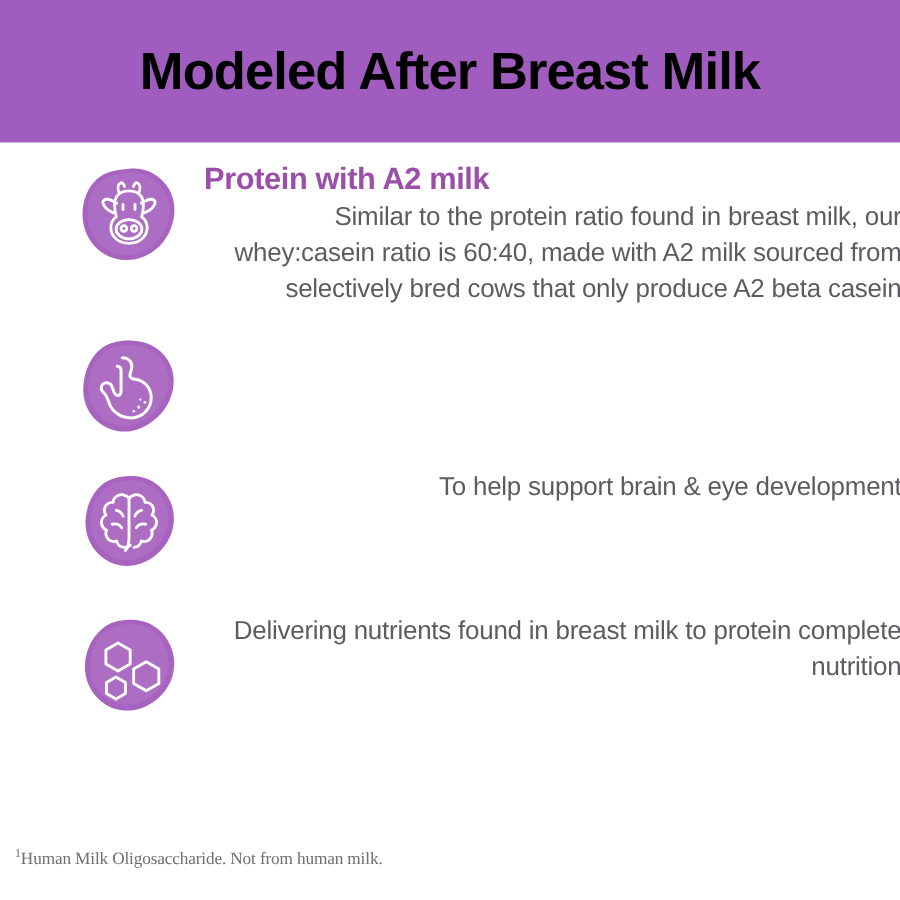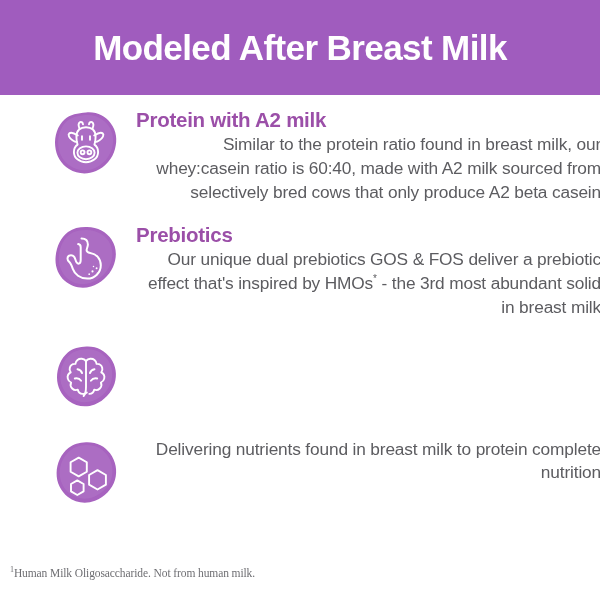--- a/index.html
+++ b/index.html
@@ -21,21 +21,21 @@
     top: 0;
     left: 0;
     width: 600px;
     height: 95px;
     background: #a05cbe;
     display: flex;
     align-items: center;
     justify-content: center;
   }
   .header-title {
-    color: #ffffff;
+    color: #000000;
     font-size: 35px;
     font-weight: bold;
     letter-spacing: -0.6px;
     line-height: 1;
     white-space: nowrap;
     font-family: "Liberation Sans", sans-serif;
   }
 
   
   .features {
@@ -156,43 +156,40 @@
         <g fill="none" stroke="#ffffff" stroke-width="2" stroke-linecap="round" stroke-linejoin="round">
           <path d="M28.5 13.5 c4.2 0 6.4 2.5 6.4 6 c0 2.4 -1.3 3.9 -1.3 5.8 c0 1.6 1.5 2.3 3.6 2.6 c6 0.9 10.6 5.4 10.6 12.3 c0 7.4 -6 13.4 -13.5 13.4 c-7.3 0 -12.6 -4.5 -14.5 -9.8 c-1.1 -3.1 -2 -5.6 -3.4 -6.7 c-1.1 -0.9 -1.9 -2 -1.9 -3.4 c0 -2 1.5 -3.5 3.5 -3.5 c2.2 0 3.6 1.7 4.2 3.9 c0.8 2.7 1.6 4.6 3.2 4.6 c1.6 0 2.3 -1.5 2.3 -3.6 l0 -12.8 c0 -1.8 -0.8 -3 -2.5 -3.2"></path>
           <circle cx="39.5" cy="46.4" r="1.05" fill="#ffffff" stroke="none"></circle>
           <circle cx="43.6" cy="43.2" r="0.95" fill="#ffffff" stroke="none"></circle>
           <circle cx="36.2" cy="49.2" r="0.85" fill="#ffffff" stroke="none"></circle>
           <circle cx="44.4" cy="48.3" r="0.8" fill="#ffffff" stroke="none"></circle>
           <circle cx="40.5" cy="41.4" r="0.75" fill="#ffffff" stroke="none"></circle>
         </g>
       </svg>
     </div>
-    <div class="feature-text">
-      <div class="feature-title">Prebiotics</div>
-      <div class="feature-desc"><span>Our unique dual prebiotics GOS &amp; FOS deliver a prebiotic effect that's inspired by HMOs</span><sup>*</sup><span> - the 3rd most abundant solid in breast milk</span></div>
-    </div>
   </div>
 
   <div class="feature-row r3">
     <div class="icon-wrap">
       <svg width="66" height="66" viewBox="0 0 66 66">
         <path d="M33.5 2.4 C44 2 52.2 6.8 57.5 14 C63 21.6 64.3 31 61.5 39.8 C58.6 48.8 51 56.8 41.8 60.4 C32.6 64 23 62.4 15.8 57 C8.4 51.4 4 42.8 4 33.6 C4 24 7.8 14.4 14.8 8.4 C19.8 4.1 26.4 2.7 33.5 2.4 Z" fill="#a763bf"></path>
         <path d="M33.5 5.2 C42.6 4.8 49.8 9 54.4 15.3 C59.3 22 60.5 30.4 58 38.2 C55.5 46.2 48.8 53.3 40.7 56.6 C32.6 59.8 24.2 58.4 17.8 53.6 C11.3 48.7 7.3 41 7.3 32.9 C7.3 24.4 10.7 16 16.8 10.7 C21.2 6.9 27.2 5.5 33.5 5.2 Z" fill="#b177c8" opacity="0.5"></path>
         <g fill="none" stroke="#ffffff" stroke-width="1.9" stroke-linecap="round" stroke-linejoin="round">
           <path d="M33 17 c-2.4 -2.6 -6.1 -2.9 -8.5 -1 c-1.3 1 -2 2.4 -2.1 3.9 c-2.6 -0.2 -4.9 1.4 -5.6 3.8 c-0.5 1.7 -0.1 3.4 0.9 4.7 c-2.3 1.2 -3.5 3.7 -2.9 6.2 c0.4 1.8 1.7 3.2 3.3 3.9 c-0.9 2 -0.5 4.4 1.1 6 c1.5 1.5 3.7 1.9 5.6 1.2 c0.5 2.3 2.4 4 4.8 4.2 c1.6 0.2 3.1 -0.4 4.2 -1.4"></path>
           <path d="M33 17 c2.4 -2.6 6.1 -2.9 8.5 -1 c1.3 1 2 2.4 2.1 3.9 c2.6 -0.2 4.9 1.4 5.6 3.8 c0.5 1.7 0.1 3.4 -0.9 4.7 c2.3 1.2 3.5 3.7 2.9 6.2 c-0.4 1.8 -1.7 3.2 -3.3 3.9 c0.9 2 0.5 4.4 -1.1 6 c-1.5 1.5 -3.7 1.9 -5.6 1.2 c-0.5 2.3 -2.4 4 -4.8 4.2"></path>
           <path d="M33 17 v26 c0 4.2 -0.6 7 -2.4 9"></path>
           <path d="M24.5 25.2 c2.2 0.4 3.9 1.9 4.6 3.9"></path>
           <path d="M41.5 25.2 c-2.2 0.4 -3.9 1.9 -4.6 3.9"></path>
           <path d="M21.8 34.5 c2.6 -0.6 5 0.4 6.3 2.3"></path>
           <path d="M44.2 34.5 c-2.6 -0.6 -5 0.4 -6.3 2.3"></path>
         </g>
       </svg>
     </div>
     <div class="feature-text">
+      <div class="feature-desc">To help support brain &amp; eye development</div>
     </div>
   </div>
 
   <div class="feature-row r4">
     <div class="icon-wrap">
       <svg width="66" height="66" viewBox="0 0 66 66">
         <path d="M33 2.2 C43.6 1.8 51.8 6.2 57 13.2 C62.8 21 64.6 30.6 62 39.8 C59.3 49.2 51.4 57.2 42 60.8 C32.6 64.4 22.4 62.8 15 57 C7.6 51.2 3.4 42.4 3.6 33 C3.8 23.2 8.2 13.8 15.4 8 C20.4 3.9 26.2 2.5 33 2.2 Z" fill="#a763bf"></path>
         <path d="M33 5 C42.2 4.7 49.4 8.6 54 14.8 C59.2 21.8 60.8 30.4 58.4 38.6 C56 46.8 49 53.8 40.6 57 C32.2 60.2 23.4 58.7 16.9 53.6 C10.3 48.5 6.5 40.6 6.7 32.4 C6.9 23.8 10.8 15.5 17.2 10.4 C21.6 6.9 27 5.2 33 5 Z" fill="#b177c8" opacity="0.5"></path>
         <g fill="none" stroke="#ffffff" stroke-width="1.9" stroke-linecap="round" stroke-linejoin="round">
 

